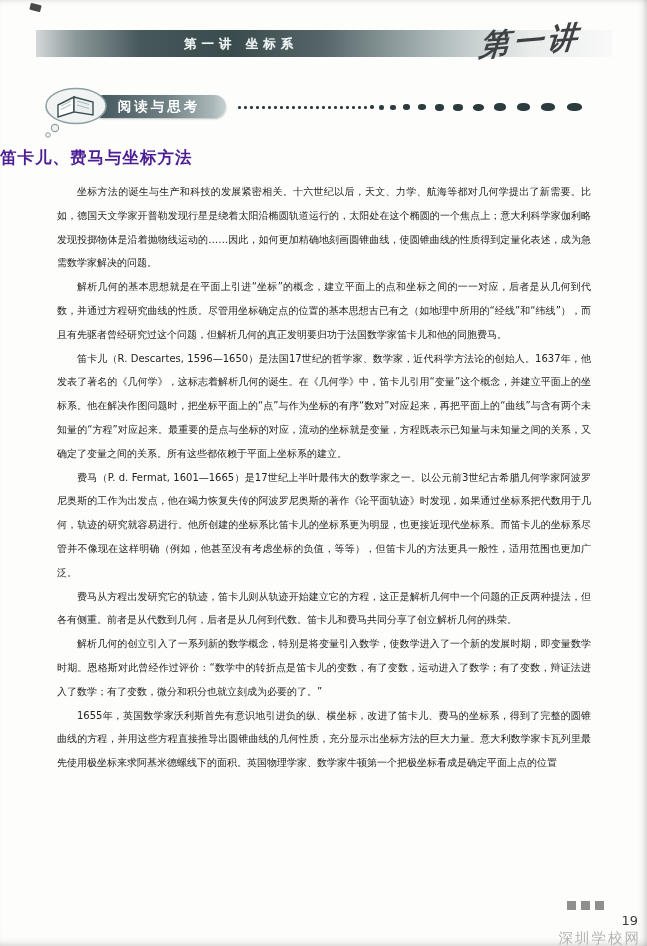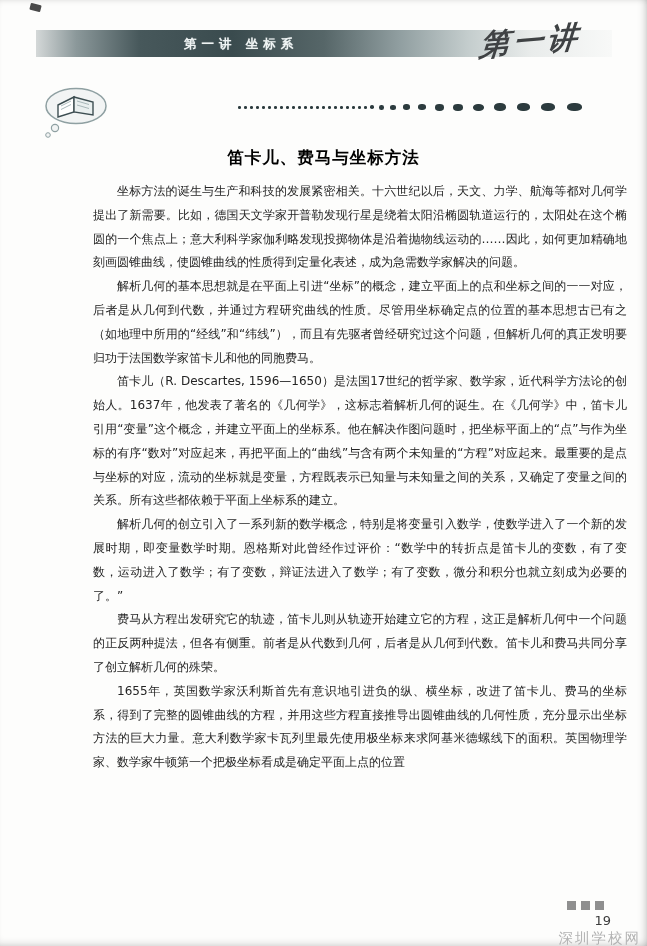--- a/index.html
+++ b/index.html
@@ -40,36 +40,35 @@
     border-radius:12px; text-align:center; line-height:23px;
     background: linear-gradient(90deg, var(--banner-dark, #41545a) 0%, #6e8083 55%, #aab7b8 90%, #c9d2d2 100%);
     color:#ffffff; font-size:13.5px; font-weight:bold; letter-spacing:3px;
     box-shadow:0 1px 2px rgba(0,0,0,.25);
   }
   .dot-trail { position:absolute; left:238px; top:18px; height:14px; display:flex; align-items:center; }
   .dot { display:inline-block; background:var(--dot-color, #2c3b3e); border-radius:45%; flex:0 0 auto; }
 
   
   .article-title {
-    position:absolute; left:0; right:0; top:147px; text-align:center;
-    font-size:16.5px; font-weight:bold; color:#000000; letter-spacing:1px;
+    position:absolute; left:0; right:0; top:147px; text-align:left;
+    font-size:16.5px; font-weight:bold; color:#4c1d95; letter-spacing:1px;
   }
   .article-body {
     position:absolute; left:57px; top:180px; width:534px; height:706px; overflow:hidden;
-    font-size:12px; line-height:23.8px; color:var(--text-color, #242424);
+    font-size:10px; line-height:23.8px; color:var(--text-color, #242424);
     text-align:justify;
-    margin-left:36px;
   }
   .para { margin:0; text-indent:2em; }
   .para b { font-weight:normal; }
 
   
   .footer-squares { position:absolute; right:43px; top:901px; display:flex; gap:5px; }
   .footer-squares span { width:9px; height:9px; background:#8f8f8f; display:inline-block; }
-  .page-number { position:absolute; right:36px; top:913px; font-size:13px; color:#3c3c3c; }
+  .page-number { position:absolute; right:9px; top:913px; font-size:13px; color:#3c3c3c; }
   .watermark { position:absolute; right:6px; top:929px; font-size:14.5px; color:var(--watermark-color, #b3b3b3); letter-spacing:2px; }
 </style>
 </head>
 <body>
 
 <div class="page">
 
   <div class="speck"></div>
 
   <div class="header-bar">
@@ -79,20 +78,21 @@
 
   <div class="badge-row">
     <svg class="cloud" width="70" height="56" viewBox="0 0 70 56">
       <ellipse cx="36" cy="22" rx="30" ry="17.5" fill="#f2f4f4" stroke="#8fa0a2" stroke-width="1.5"></ellipse>
       <circle cx="15" cy="44" r="3.6" fill="#f2f4f4" stroke="#8fa0a2" stroke-width="1.2"></circle>
       <circle cx="8" cy="51" r="2.3" fill="#f2f4f4" stroke="#8fa0a2" stroke-width="1"></circle>
       <path d="M18 21 L34 13 L34 28 L18 33 Z" fill="#ffffff" stroke="#3d4e52" stroke-width="1.4"></path>
       <path d="M34 13 L53 18 L53 31 L34 28 Z" fill="#e9efef" stroke="#3d4e52" stroke-width="1.4"></path>
       <path d="M21 22 L31 17 M21 25.5 L31 20.5 M37 17 L49 20.5 M37 21 L49 24.5" stroke="#9fb0b2" stroke-width="0.9" fill="none"></path>
     </svg>
+    <div class="banner">阅读与思考</div>
     <div class="dot-trail">
         <span class="dot" style="width: 3px; height: 3px; margin-right: 3px;"></span>
         <span class="dot" style="width: 3px; height: 3px; margin-right: 3px;"></span>
         <span class="dot" style="width: 3px; height: 3px; margin-right: 3px;"></span>
         <span class="dot" style="width: 3px; height: 3px; margin-right: 3px;"></span>
         <span class="dot" style="width: 3px; height: 3px; margin-right: 3px;"></span>
         <span class="dot" style="width: 3px; height: 3px; margin-right: 3px;"></span>
         <span class="dot" style="width: 3px; height: 3px; margin-right: 3px;"></span>
         <span class="dot" style="width: 3px; height: 3px; margin-right: 3px;"></span>
         <span class="dot" style="width: 3px; height: 3px; margin-right: 3px;"></span>
@@ -122,22 +122,23 @@
         <span class="dot" style="width: 14px; height: 8px; margin-right: 12px;"></span>
         <span class="dot" style="width: 15px; height: 8px; margin-right: 12px;"></span>
       </div>
   </div>
 
   <div class="article-title">笛卡儿、费马与坐标方法</div>
   <div class="article-body">
       <p class="para">坐标方法的诞生与生产和科技的发展紧密相关。十六世纪以后，天文、力学、航海等都对几何学提出了新需要。比如，德国天文学家开普勒发现行星是绕着太阳沿椭圆轨道运行的，太阳处在这个椭圆的一个焦点上；意大利科学家伽利略发现投掷物体是沿着抛物线运动的……因此，如何更加精确地刻画圆锥曲线，使圆锥曲线的性质得到定量化表述，成为急需数学家解决的问题。</p>
       <p class="para">解析几何的基本思想就是在平面上引进“坐标”的概念，建立平面上的点和坐标之间的一一对应，后者是从几何到代数，并通过方程研究曲线的性质。尽管用坐标确定点的位置的基本思想古已有之（如地理中所用的“经线”和“纬线”），而且有先驱者曾经研究过这个问题，但解析几何的真正发明要归功于法国数学家笛卡儿和他的同胞费马。</p>
       <p class="para"><b>笛卡儿</b>（R. Descartes, 1596—1650）是法国17世纪的哲学家、数学家，近代科学方法论的创始人。1637年，他发表了著名的《几何学》，这标志着解析几何的诞生。在《几何学》中，笛卡儿引用“变量”这个概念，并建立平面上的坐标系。他在解决作图问题时，把坐标平面上的“点”与作为坐标的有序“数对”对应起来，再把平面上的“曲线”与含有两个未知量的“方程”对应起来。最重要的是点与坐标的对应，流动的坐标就是变量，方程既表示已知量与未知量之间的关系，又确定了变量之间的关系。所有这些都依赖于平面上坐标系的建立。</p>
+      <p class="para"><b>费马</b>（P. d. Fermat, 1601—1665）是17世纪上半叶最伟大的数学家之一。以公元前3世纪古希腊几何学家阿波罗尼奥斯的工作为出发点，他在竭力恢复失传的阿波罗尼奥斯的著作《论平面轨迹》时发现，如果通过坐标系把代数用于几何，轨迹的研究就容易进行。他所创建的坐标系比笛卡儿的坐标系更为明显，也更接近现代坐标系。而笛卡儿的坐标系尽管并不像现在这样明确（例如，他甚至没有考虑坐标的负值，等等），但笛卡儿的方法更具一般性，适用范围也更加广泛。</p>
+      <p class="para">费马从方程出发研究它的轨迹，笛卡儿则从轨迹开始建立它的方程，这正是解析几何中一个问题的正反两种提法，但各有侧重。前者是从代数到几何，后者是从几何到代数。笛卡儿和费马共同分享了创立解析几何的殊荣。</p>
       <p class="para">解析几何的创立引入了一系列新的数学概念，特别是将变量引入数学，使数学进入了一个新的发展时期，即变量数学时期。恩格斯对此曾经作过评价：“数学中的转折点是笛卡儿的变数，有了变数，运动进入了数学；有了变数，辩证法进入了数学；有了变数，微分和积分也就立刻成为必要的了。”</p>
-      <p class="para">费马从方程出发研究它的轨迹，笛卡儿则从轨迹开始建立它的方程，这正是解析几何中一个问题的正反两种提法，但各有侧重。前者是从代数到几何，后者是从几何到代数。笛卡儿和费马共同分享了创立解析几何的殊荣。</p>
       <p class="para">1655年，英国数学家沃利斯首先有意识地引进负的纵、横坐标，改进了笛卡儿、费马的坐标系，得到了完整的圆锥曲线的方程，并用这些方程直接推导出圆锥曲线的几何性质，充分显示出坐标方法的巨大力量。意大利数学家卡瓦列里最先使用极坐标来求阿基米德螺线下的面积。英国物理学家、数学家牛顿第一个把极坐标看成是确定平面上点的位置</p>
     </div>
 
   <div class="footer-squares">
     <span></span>
     <span></span>
     <span></span>
   </div>
   <div class="page-number">19</div>
   <div class="watermark">深圳学校网</div>

